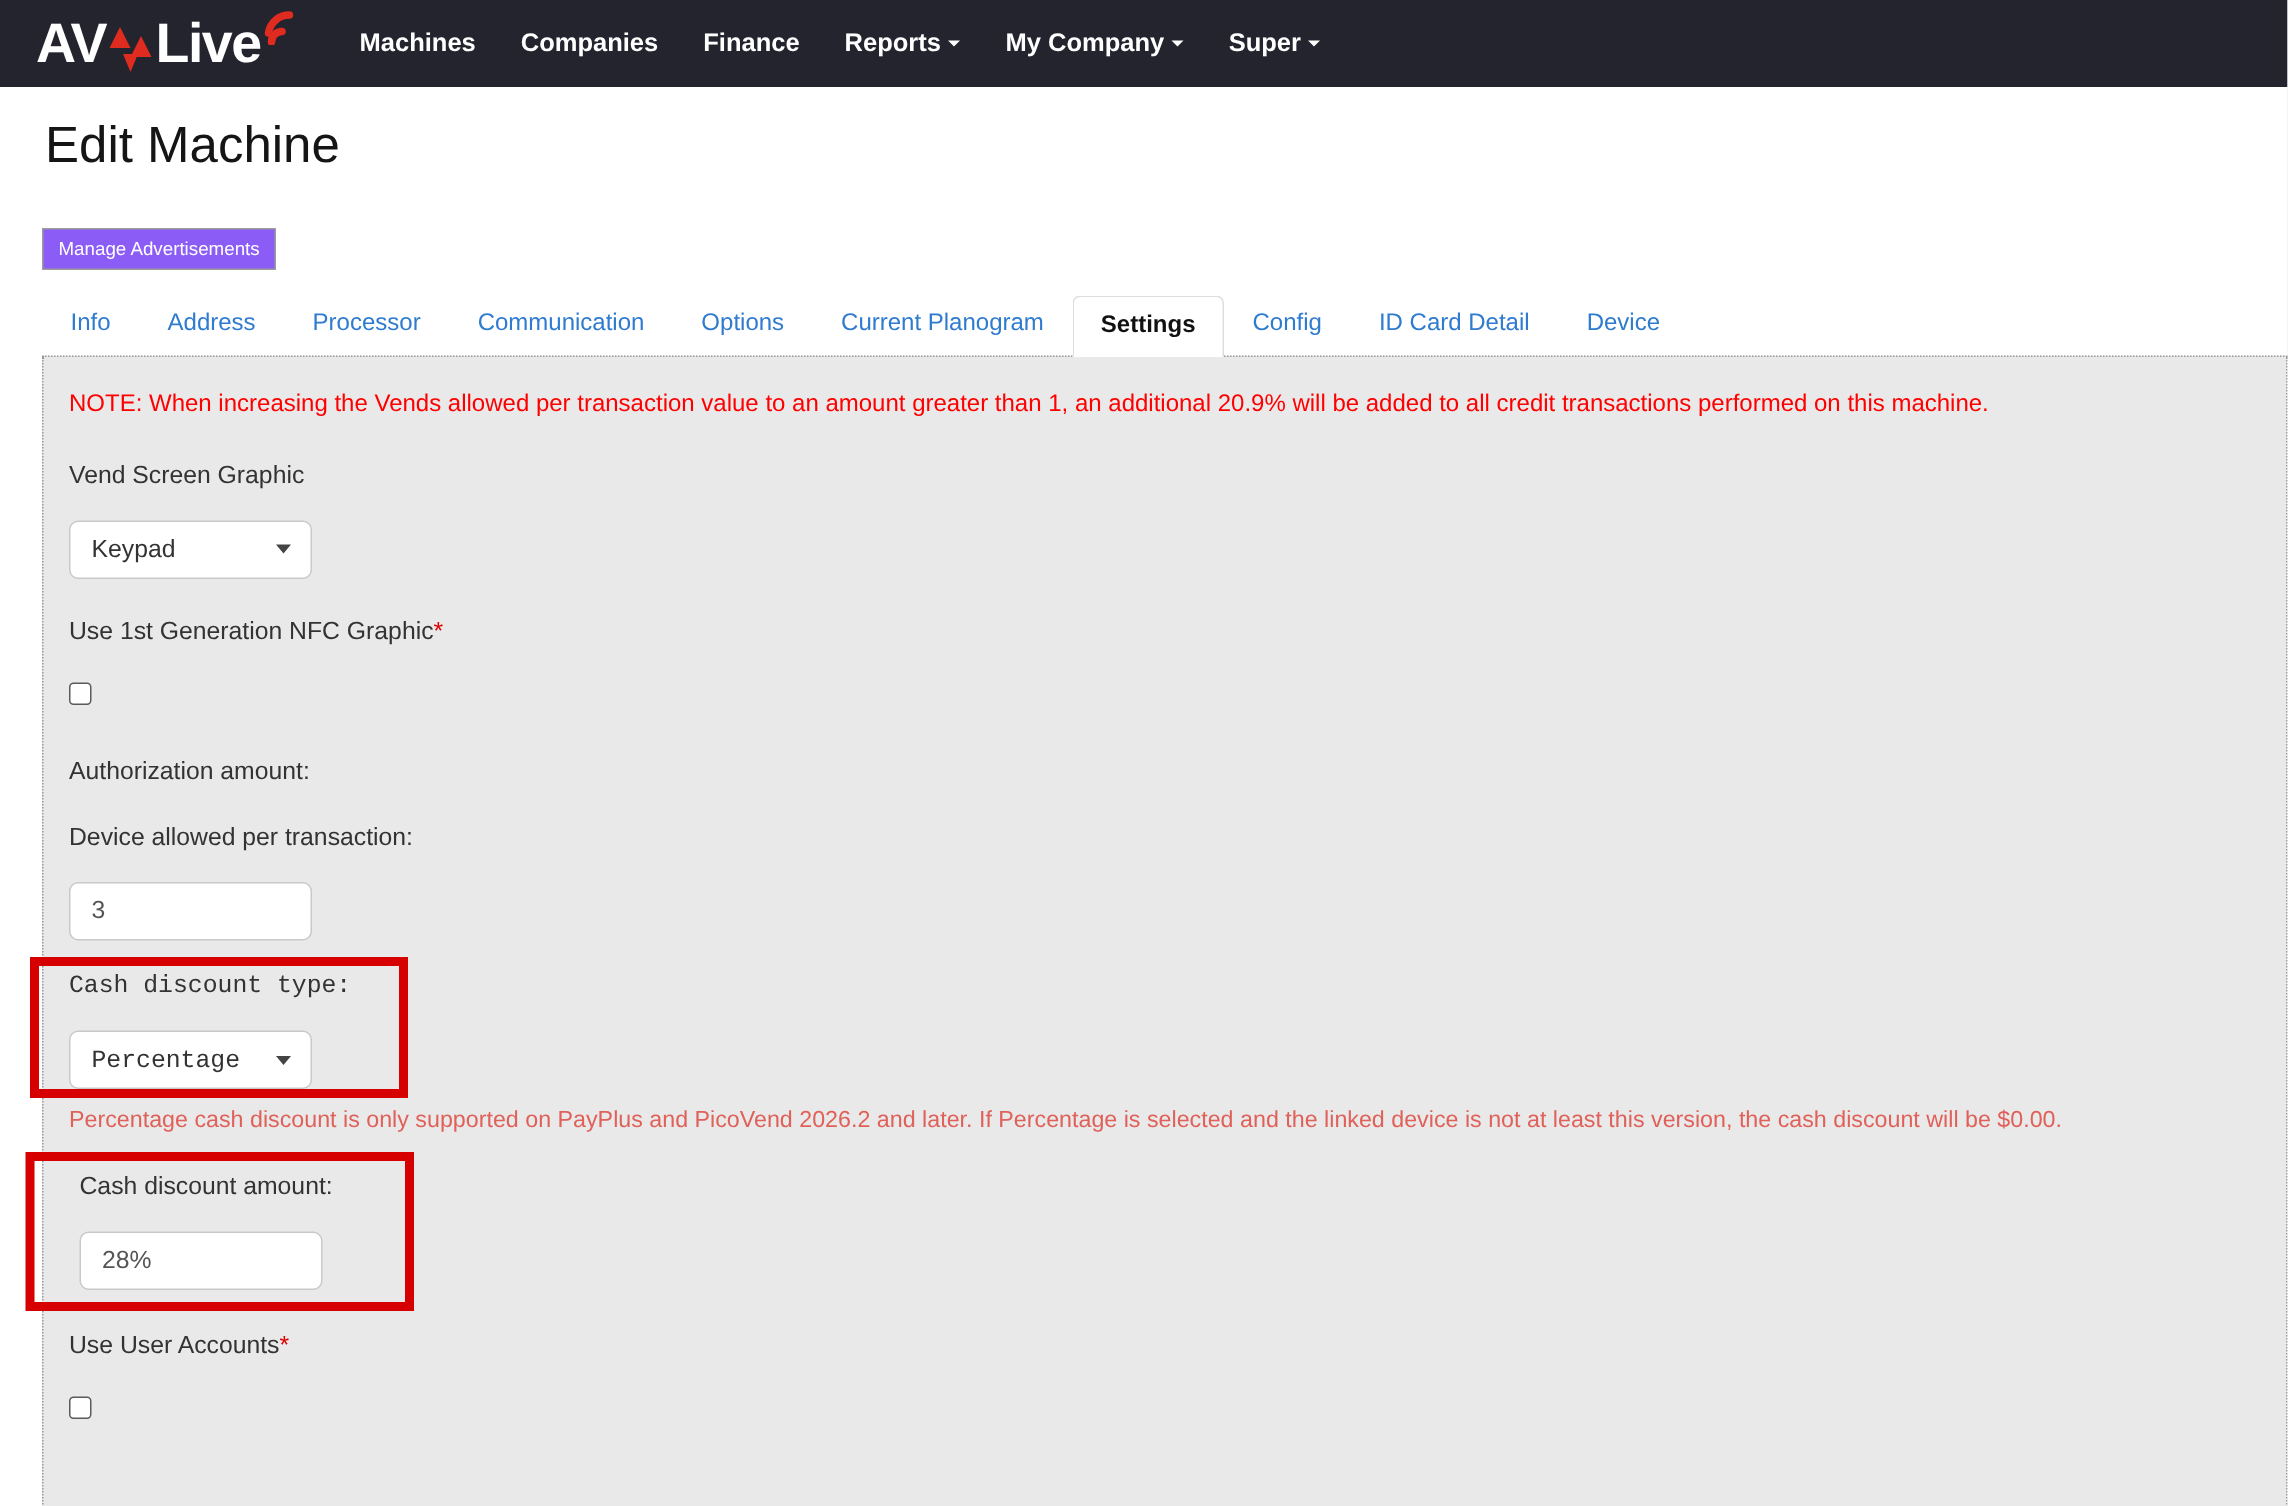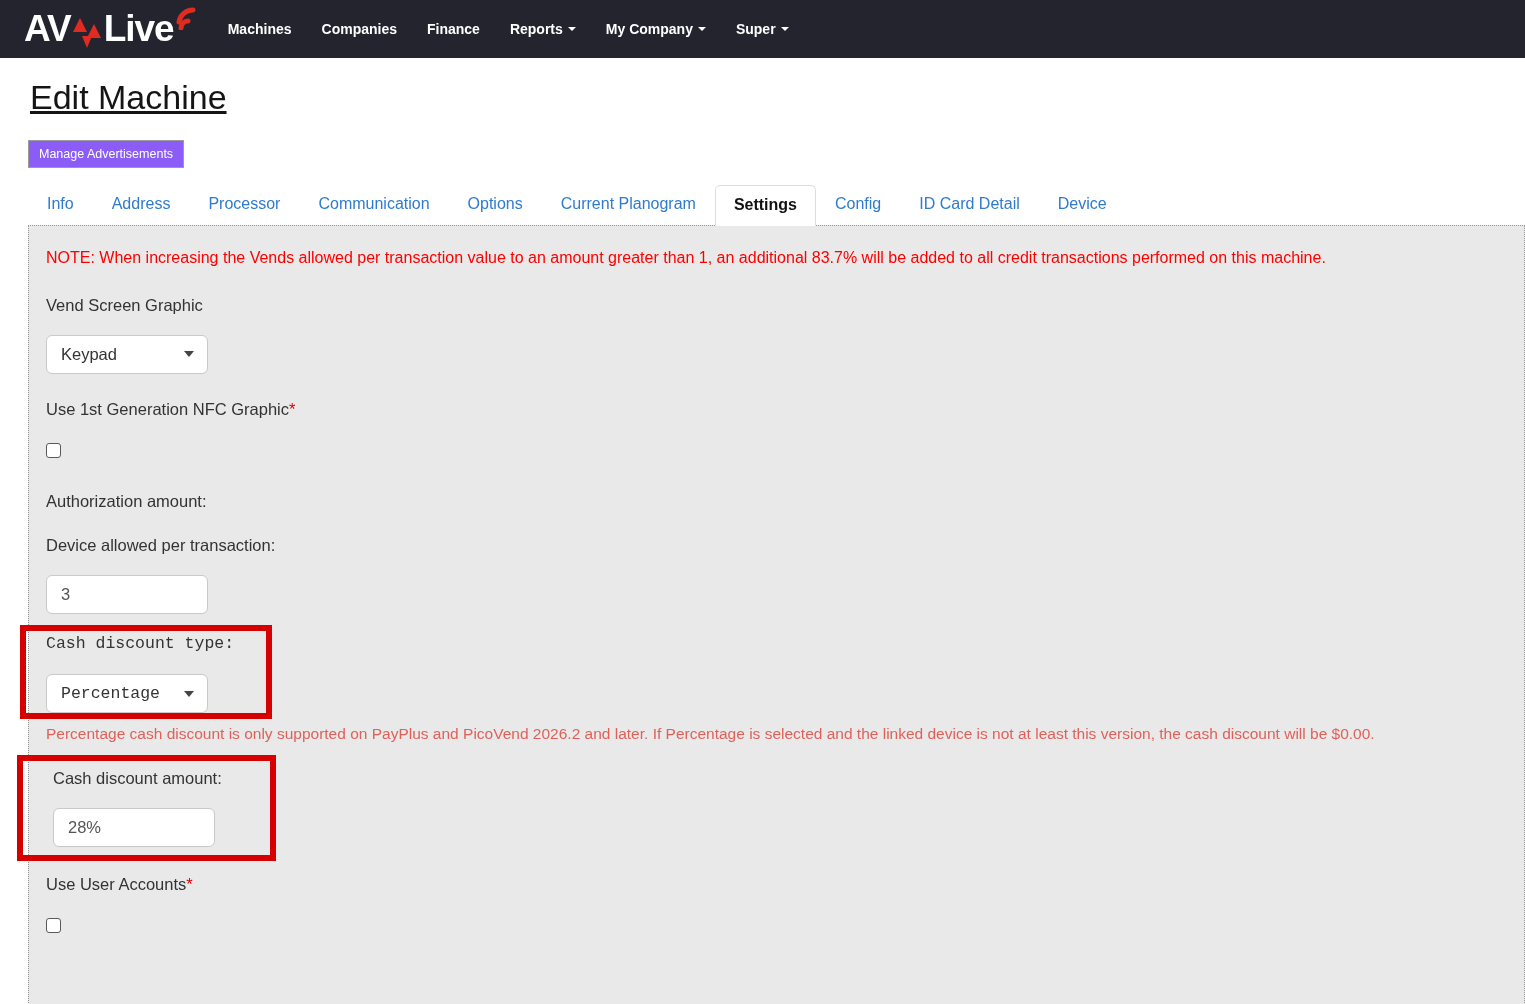--- a/index.html
+++ b/index.html
@@ -9,41 +9,42 @@
     background: #ffffff;
     font-family: "Liberation Sans", sans-serif;
     color: #333;
   }
 
   
   .navbar {
     height: 58px; background: #24242f;
     display: flex; align-items: center;
     padding: 0 0 0 24px;
+    gap: 12px;
   }
   .brand { display: flex; align-items: flex-start; cursor: pointer; margin-right: 12px; position: relative; }
   .brand-text { color: #fff; font-size: 37px; font-weight: 700; line-height: 50px; letter-spacing: -1px; }
   .brand-mark { margin: 14px 1px 0 2px; }
   .brand-wifi { margin: 2px 0 0 1px; }
   .nav-items { display: flex; align-items: center; height: 58px; }
   .nav-item {
-    color: #ffffff; font-size: 14px; font-weight: 700;
+    color: #ffffff; font-size: 17px; font-weight: 700;
     padding: 0 15px; height: 58px; display: flex; align-items: center;
     cursor: pointer; white-space: nowrap;
   }
   .nav-caret {
     display: inline-block; width: 0; height: 0; margin-left: 5px;
     border-left: 4px solid transparent; border-right: 4px solid transparent;
     border-top: 4px solid #ffffff;
   }
 
   
   .page-title {
     font-size: 34px; font-weight: 400; color: #151515;
-    margin: 21px 0 0 30px; line-height: 1.1; text-decoration: underline;
+    margin: 21px 0 12px 30px; line-height: 1.1;
   }
   .manage-ads-btn {
     display: inline-block; margin: 24px 0 0 28px;
     background: #8b5cf6; color: #ffffff;
     font-family: "Liberation Sans", sans-serif;
     font-size: 12.5px; font-weight: 400;
     padding: 6px 10px; border: 1px solid #9b9b9b; border-radius: 0;
     cursor: pointer;
     text-align: center;
   }
@@ -175,21 +176,21 @@
   <div class="tab">Current Planogram</div>
   <div class="tab active">Settings</div>
   <div class="tab">Config</div>
   <div class="tab">ID Card Detail</div>
   <div class="tab">Device</div>
 </div>
 
 
 <div class="panel">
 
-  <div class="note">NOTE: When increasing the Vends allowed per transaction value to an amount greater than 1, an additional 83.7% will be added to all credit transactions performed on this machine.</div>
+  <div class="note">NOTE: When increasing the Vends allowed per transaction value to an amount greater than 1, an additional 20.9% will be added to all credit transactions performed on this machine.</div>
 
   <label class="field-label m-note-gap">Vend Screen Graphic</label>
   <div class="select-box m-ctl">
     <span>Keypad</span>
     <span class="select-caret"></span>
   </div>
 
   <label class="field-label m-label"><span>Use 1st Generation NFC Graphic</span><span class="req">*</span></label>
   <div class="cb-gap"><span class="checkbox"></span></div>
 

